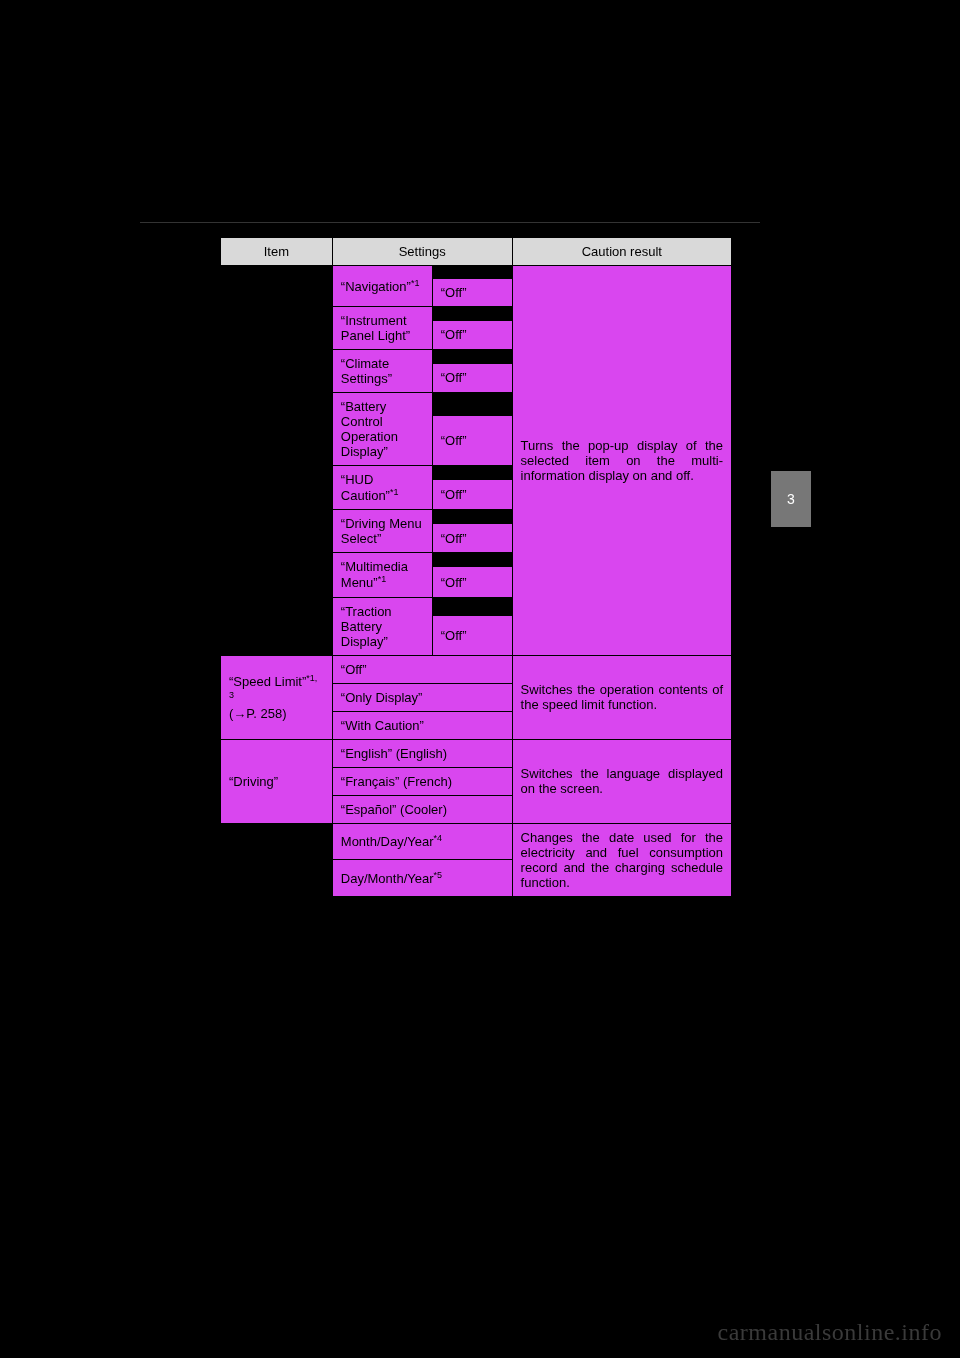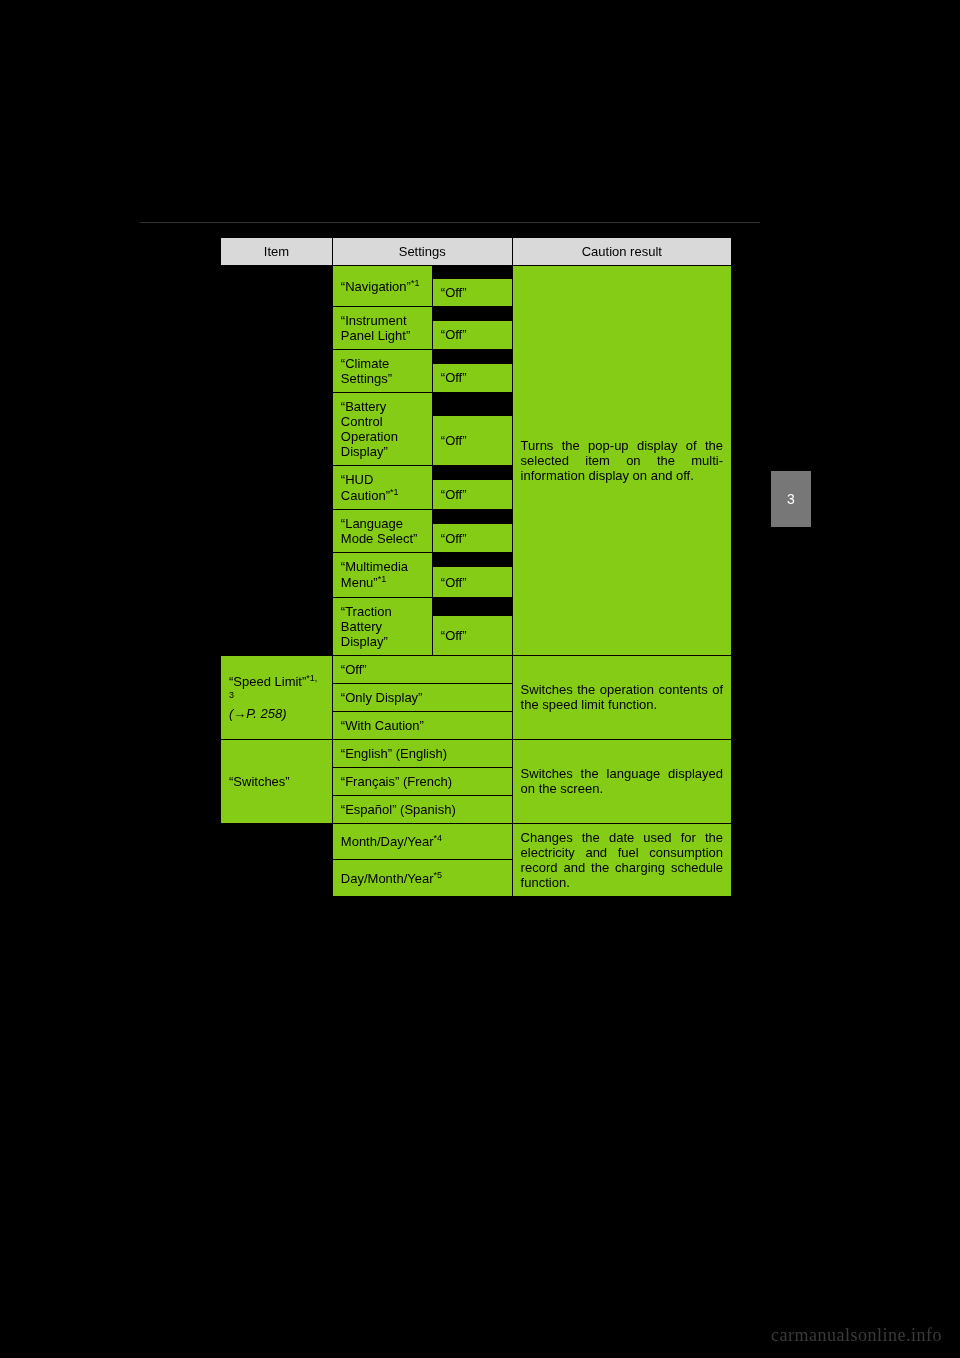--- a/index.html
+++ b/index.html
@@ -36,49 +36,49 @@
     vertical-align: middle;
   }
   th {
     background: #d9d9d9;
     font-weight: normal;
     text-align: center;
     padding: 6px 4px;
   }
   td {
     padding: 6px 8px;
-    background: #84cc16;
+    background: #d946ef;
   }
   td.on-cell { background:#000; color:#000; } 
   td.item { width: 112px; }
   td.sub  { width: 100px; }
   td.opt  { width: 80px; }
   td.result { width: 220px; text-align: justify; }
   sup { font-size: 9px; }
-  .arrow { font-family: sans-serif; font-style: italic; }
+  .arrow { font-family: sans-serif; }
   .side-tab {
     position: absolute;
     top: 471px;
     right: 149px;
     width: 40px;
     height: 56px;
     background: #777;
     color: #fff;
     font-size: 14px;
     display: flex;
     align-items: center;
     justify-content: center;
   }
   .watermark {
     position: absolute;
     right: 18px;
     bottom: 12px;
     color: #3a3a3a;
     font-family: Georgia, 'Times New Roman', serif;
-    font-size: 18px;
+    font-size: 24px;
     letter-spacing: 0.5px;
   }
 </style>
 </head>
 <body>
 
 <div class="page">
   <div class="rule"></div>
 
   <table>
@@ -125,21 +125,21 @@
 
     <tr>
           <td class="sub" rowspan="2"><span>“HUD Caution”</span><sup>*1</sup></td>
         <td class="opt on-cell"></td>
         </tr>
     <tr>
           <td class="opt">“Off”</td>
         </tr>
 
     <tr>
-          <td class="sub" rowspan="2">“Language Mode Select”</td>
+          <td class="sub" rowspan="2">“Driving Menu Select”</td>
         <td class="opt on-cell"></td>
         </tr>
     <tr>
           <td class="opt">“Off”</td>
         </tr>
 
     <tr>
           <td class="sub" rowspan="2"><span>“Multimedia Menu”</span><sup>*1</sup></td>
         <td class="opt on-cell"></td>
         </tr>
@@ -164,29 +164,29 @@
       <td class="result" rowspan="3">Switches the operation con­tents of the speed limit func­tion.</td>
     </tr>
     <tr>
           <td colspan="2">“Only Display”</td>
         </tr>
     <tr>
           <td colspan="2">“With Caution”</td>
         </tr>
 
     <tr>
-      <td class="item" rowspan="3">“Switches”</td>
+      <td class="item" rowspan="3">“Driving”</td>
       <td colspan="2">“English” (English)</td>
       <td class="result" rowspan="3">Switches the language dis­played on the screen.</td>
     </tr>
     <tr>
           <td colspan="2">“Français” (French)</td>
         </tr>
     <tr>
-          <td colspan="2">“Español” (Spanish)</td>
+          <td colspan="2">“Español” (Cooler)</td>
         </tr>
 
     <tr>
       <td class="item on-cell" rowspan="2"></td>
       <td colspan="2"><span>Month/Day/Year</span><sup>*4</sup></td>
       <td class="result" rowspan="2">Changes the date used for the electricity and fuel consump­tion record and the charging schedule function.</td>
     </tr>
     <tr>
           <td colspan="2"><span>Day/Month/Year</span><sup>*5</sup></td>
         </tr>

